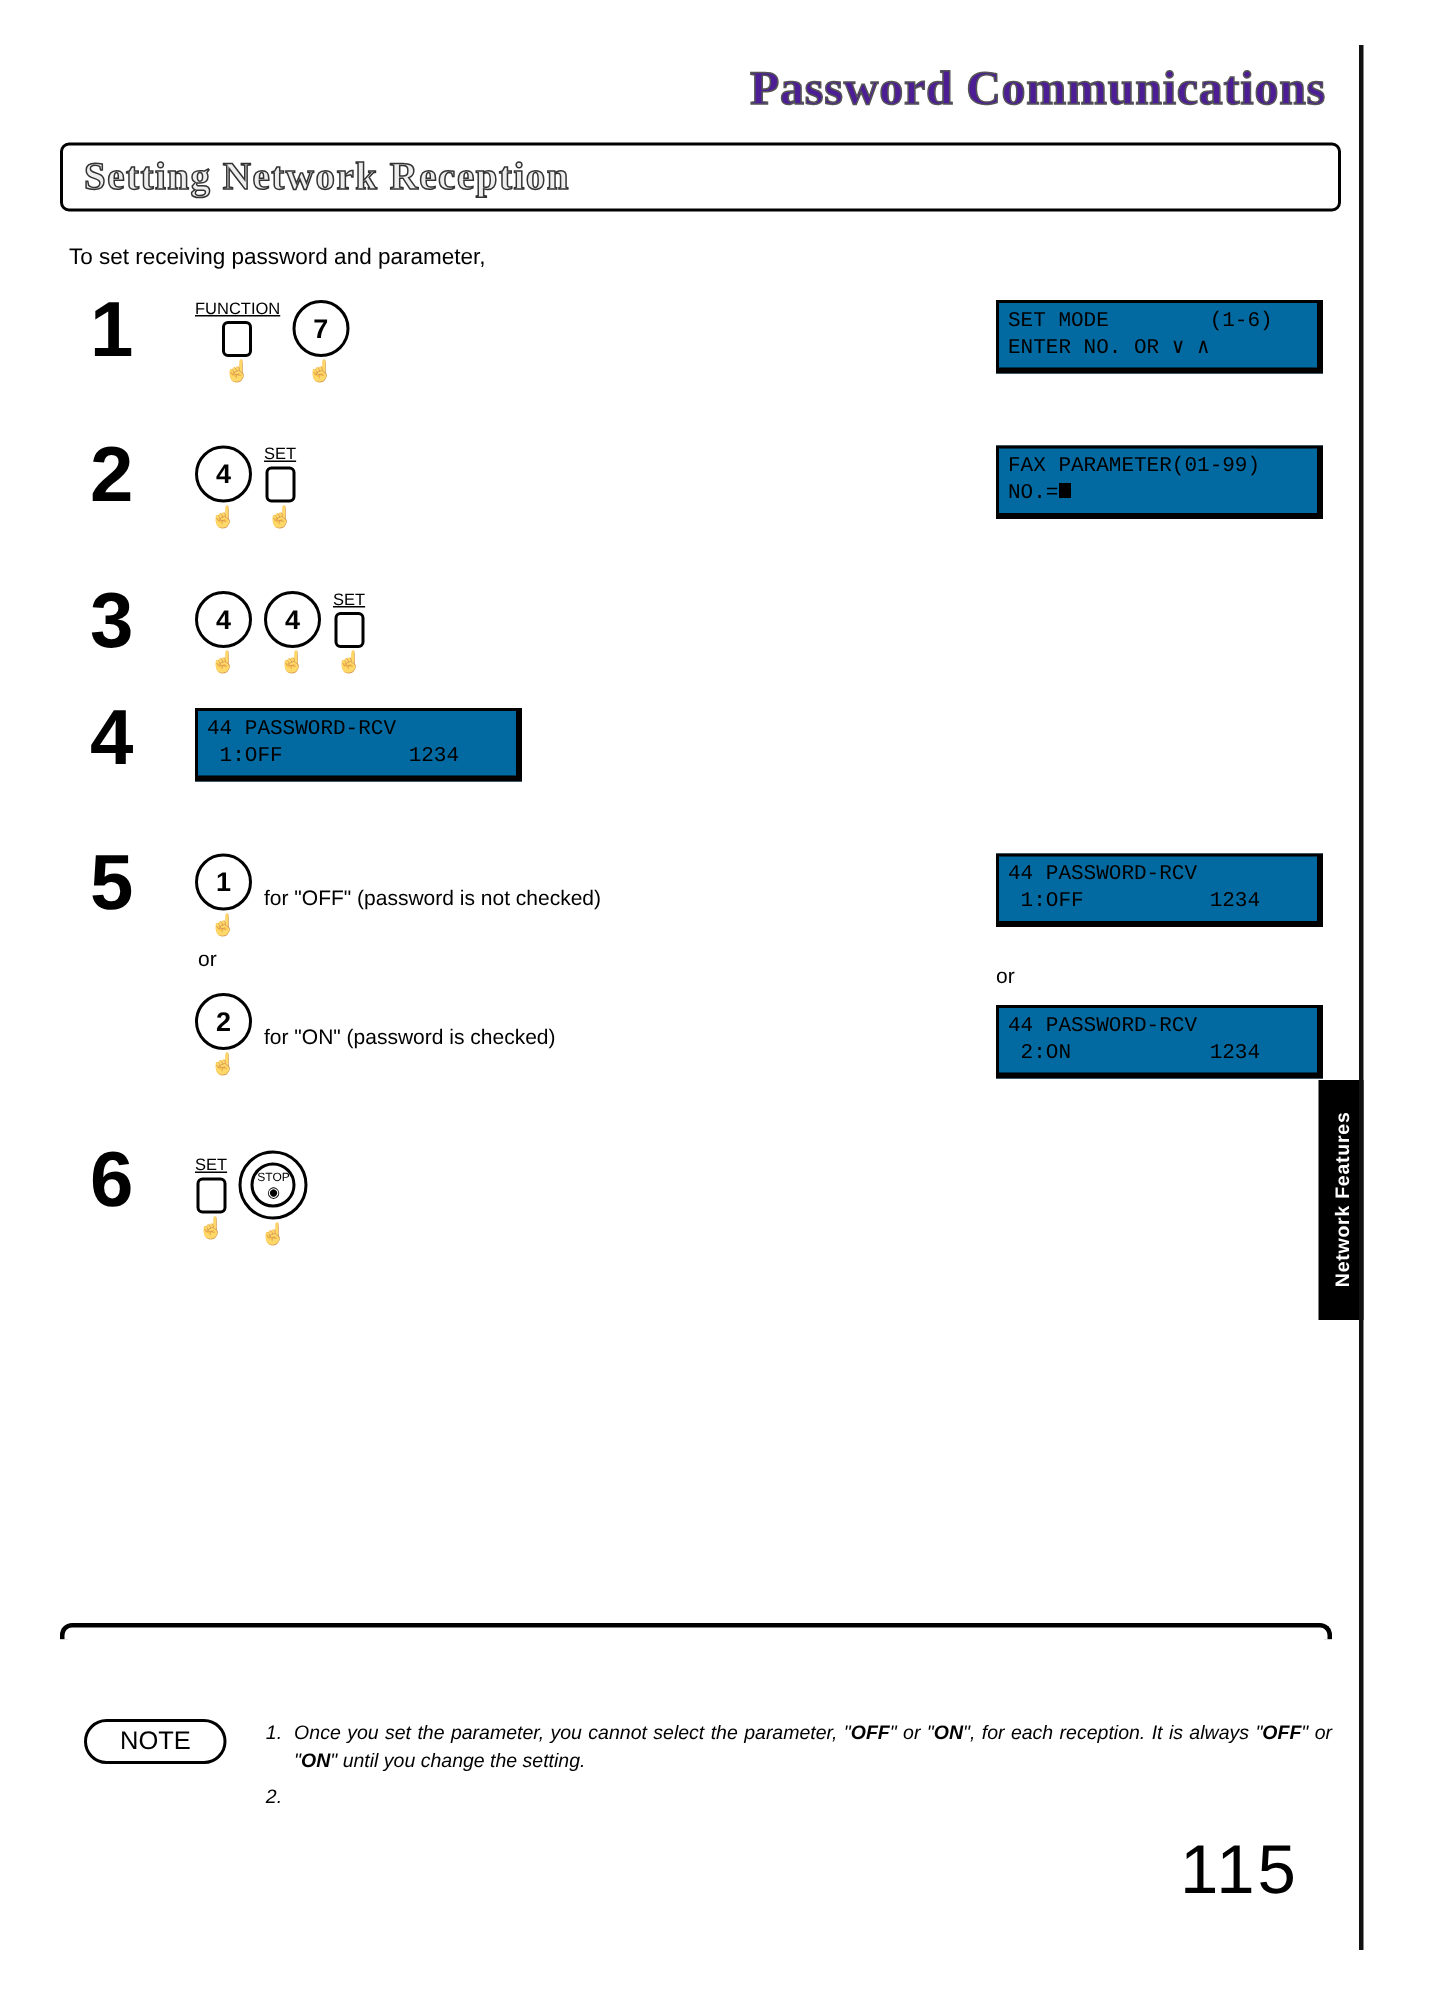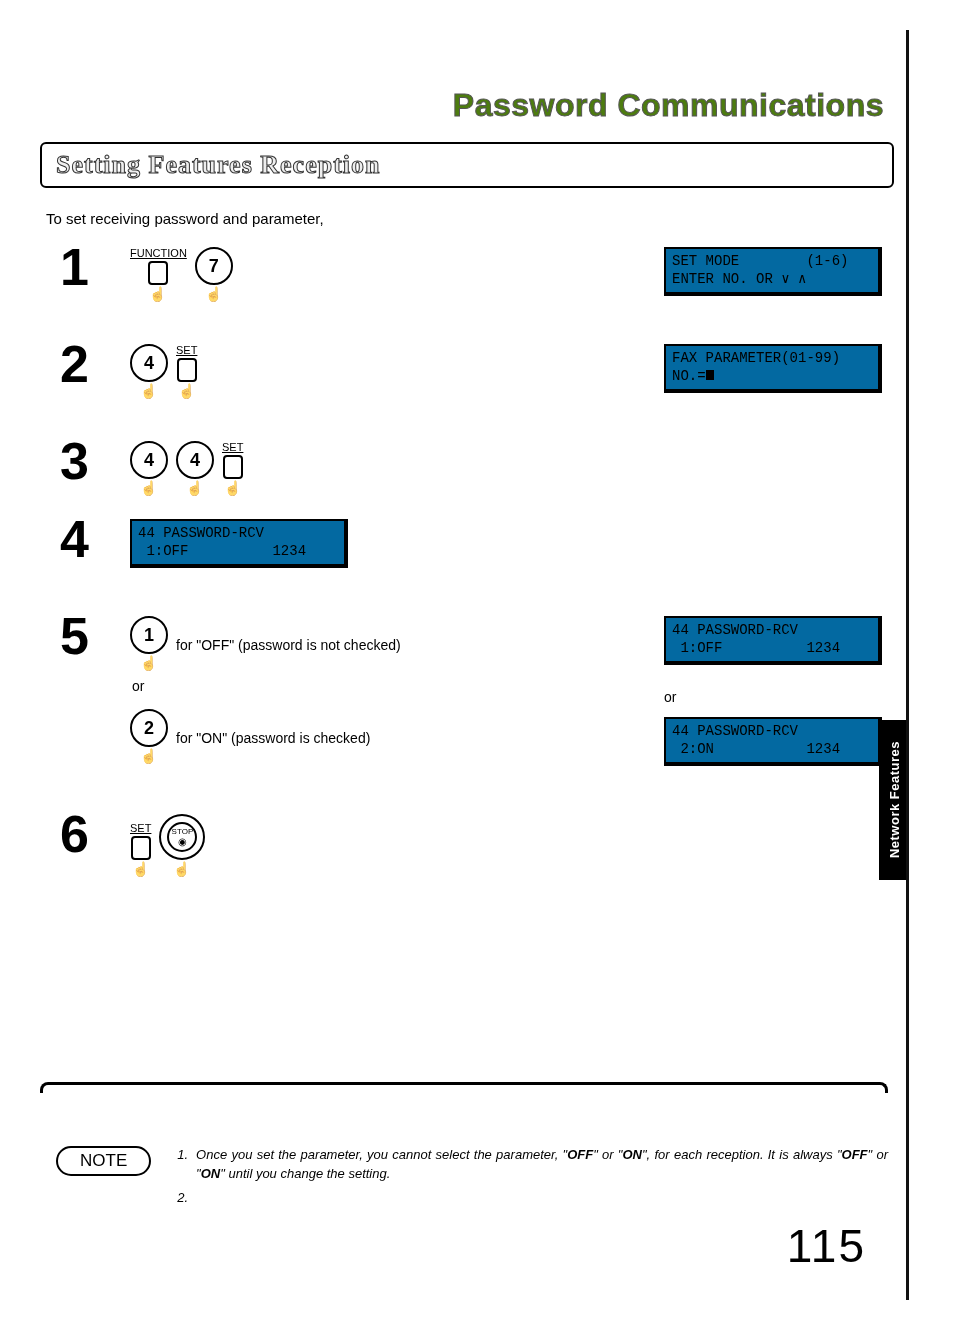--- a/index.html
+++ b/index.html
@@ -1,35 +1,35 @@
 <!DOCTYPE html>
 <html><head>
 <meta charset="utf-8">
 <style>
   html, body { margin:0; padding:0; background:#fff; font-family: Arial, Helvetica, sans-serif; color:#000; }
   .page { width:954px; height:1333px; position:relative; box-sizing:border-box; }
   .inner { position:absolute; left:40px; right:60px; top:40px; bottom:40px; }
   .inner::after { content:""; position:absolute; right:-15px; top:-10px; width:3px; height:1270px; background:#111; }
 
-  .title { font-family: Liberation Sans, sans-serif; font-size:32px; font-weight:bold; text-align:right; letter-spacing:0.5px; padding-right:10px; margin-bottom:18px;
-           -webkit-text-stroke:1px #555; color:#4d7c0f; text-shadow:1px 1px 0 #fff;margin-top:47px; }
+  .title { font-family: Liberation Serif, serif; font-size:32px; font-weight:bold; text-align:right; letter-spacing:0.5px; padding-right:10px; margin-bottom:18px;
+           -webkit-text-stroke:1px #555; color:#4c1d95; text-shadow:1px 1px 0 #fff; }
 
   .section-bar { border:2px solid #000; border-radius:6px; padding:6px 14px; font-family: Georgia, 'Times New Roman', serif;
                  font-size:26px; font-weight:bold; -webkit-text-stroke:1px #333; color:#eee; letter-spacing:1px;
                  margin-bottom:22px; }
 
   .intro { font-size:15px; margin:0 0 14px 6px; }
 
   .steps { width: 100%; }
   .step-row { display:flex; align-items:flex-start; margin-bottom:18px; }
   .step-num { flex:0 0 70px; font-size:52px; font-weight:900; font-family: Arial, sans-serif; line-height:1; padding-left:20px; }
   .step-body { flex:1 1 auto; padding-top:6px; }
   .step-lcd-col { flex:0 0 230px; padding-top:6px; }
 
-  .btn-group { display:flex; align-items:flex-end; gap:8px; flex-wrap:wrap; }
+  .btn-group { display:flex; align-items:center; gap:8px; flex-wrap:wrap; }
   .btn-block { display:flex; flex-direction:column; align-items:center; }
   .press-hand { font-size:14px; opacity:0.7; line-height:1; margin-top:2px;}
 
   .func-btn { display:inline-block; border:2px solid #000; border-radius:4px; padding:0 8px 0 8px; height:20px; line-height:20px; }
   .func-label { font-size:11px; text-decoration:underline; display:block; margin-bottom:2px; text-align:center; }
   .set-label { font-size:11px; text-decoration:underline; display:block; margin-bottom:2px; text-align:center; }
 
   .round-key { width:34px; height:34px; border:2px solid #000; border-radius:50%; display:flex; align-items:center; justify-content:center; font-size:18px; font-weight:bold; }
   .round-small { width:20px; height:20px; border:1.5px solid #000; border-radius:50%; display:inline-flex; align-items:center; justify-content:center; font-size:12px; font-weight:normal; }
   .dbl-circle { position:relative; width:42px; height:42px; border:2px solid #000; border-radius:50%; display:flex; align-items:center; justify-content:center;}
@@ -66,21 +66,21 @@
   .hidden-block { letter-spacing:-2px;}
 </style>
 </head>
 <body>
 
 <div class="page">
   <div class="inner">
 
     <div class="title">Password Communications</div>
 
-    <div class="section-bar">Setting Features Reception</div>
+    <div class="section-bar">Setting Network Reception</div>
 
     <div class="intro">To set receiving password and parameter,</div>
 
     <div class="steps">
 
       <div class="step-row">
         <div class="step-num">1</div>
         <div class="step-body">
           <div class="btn-group">
             <div class="btn-block">

